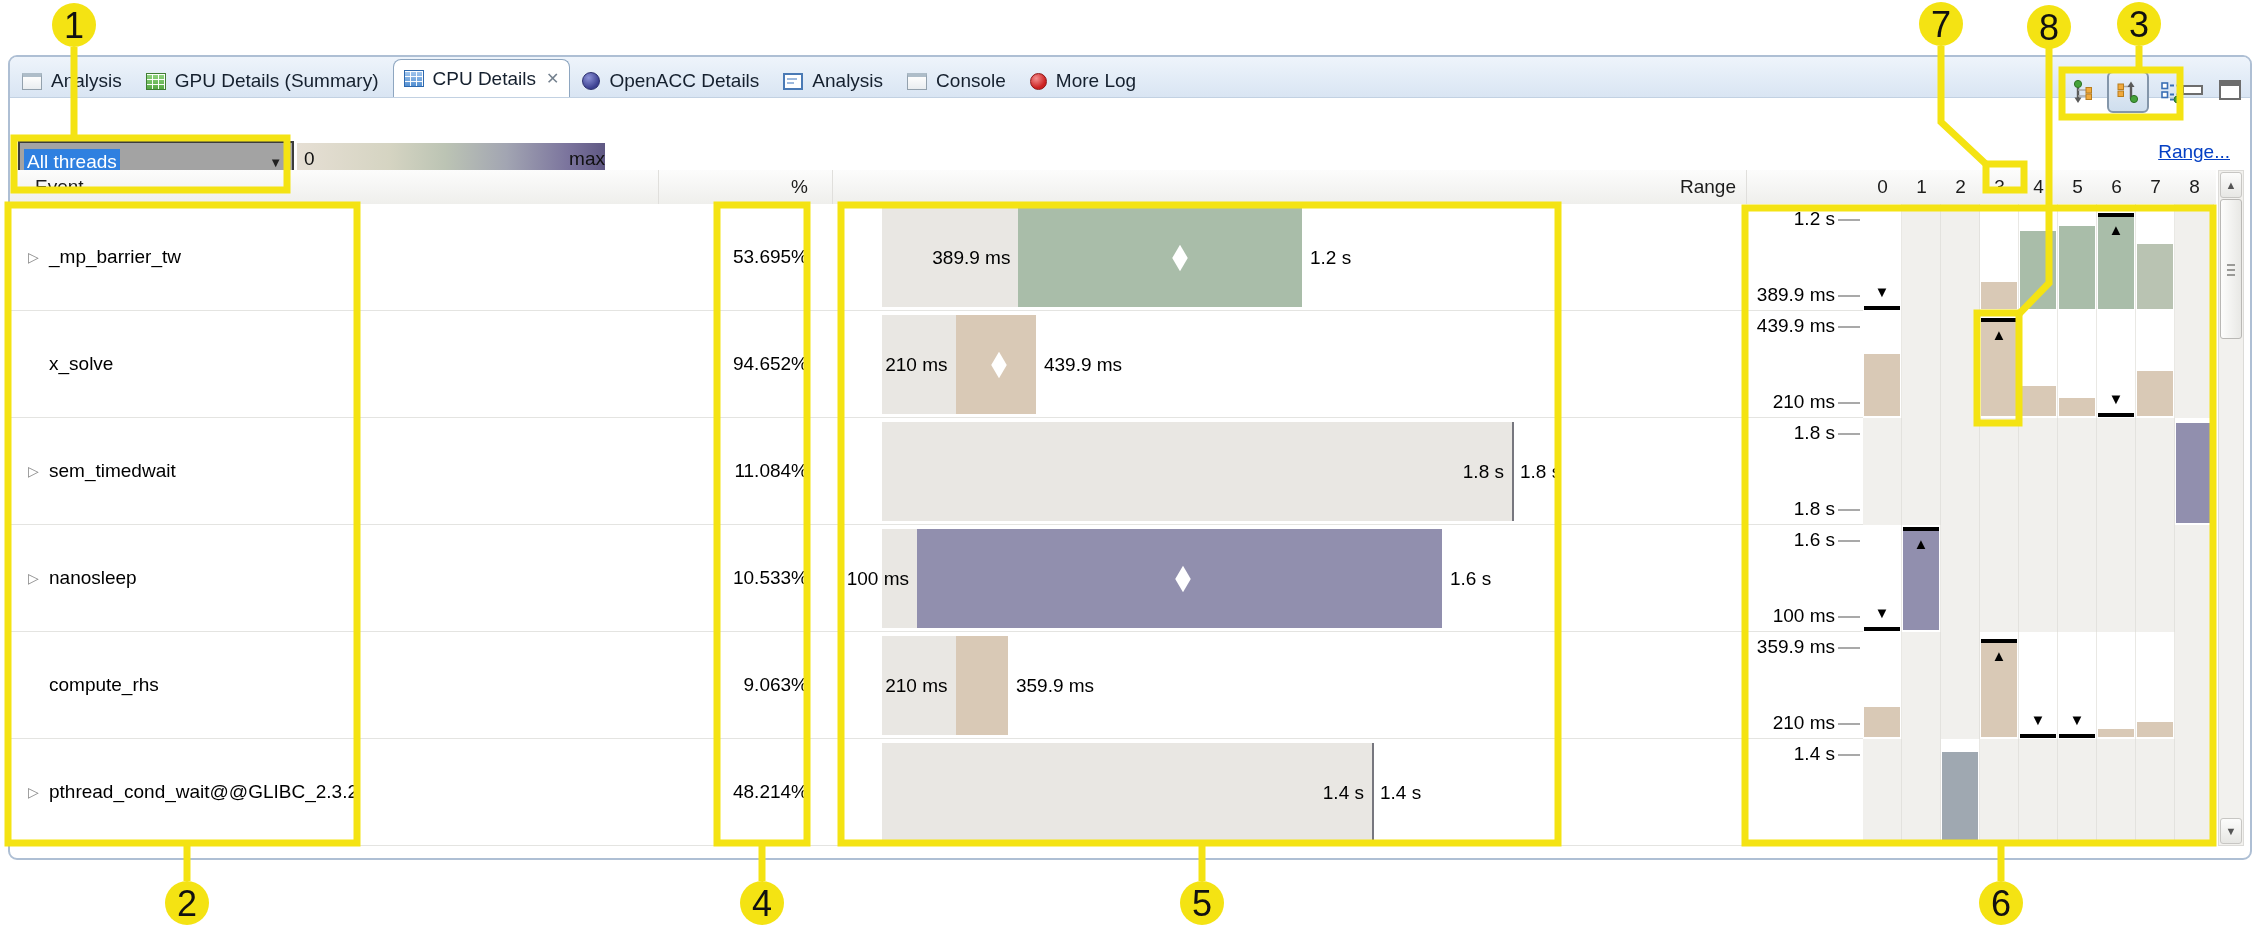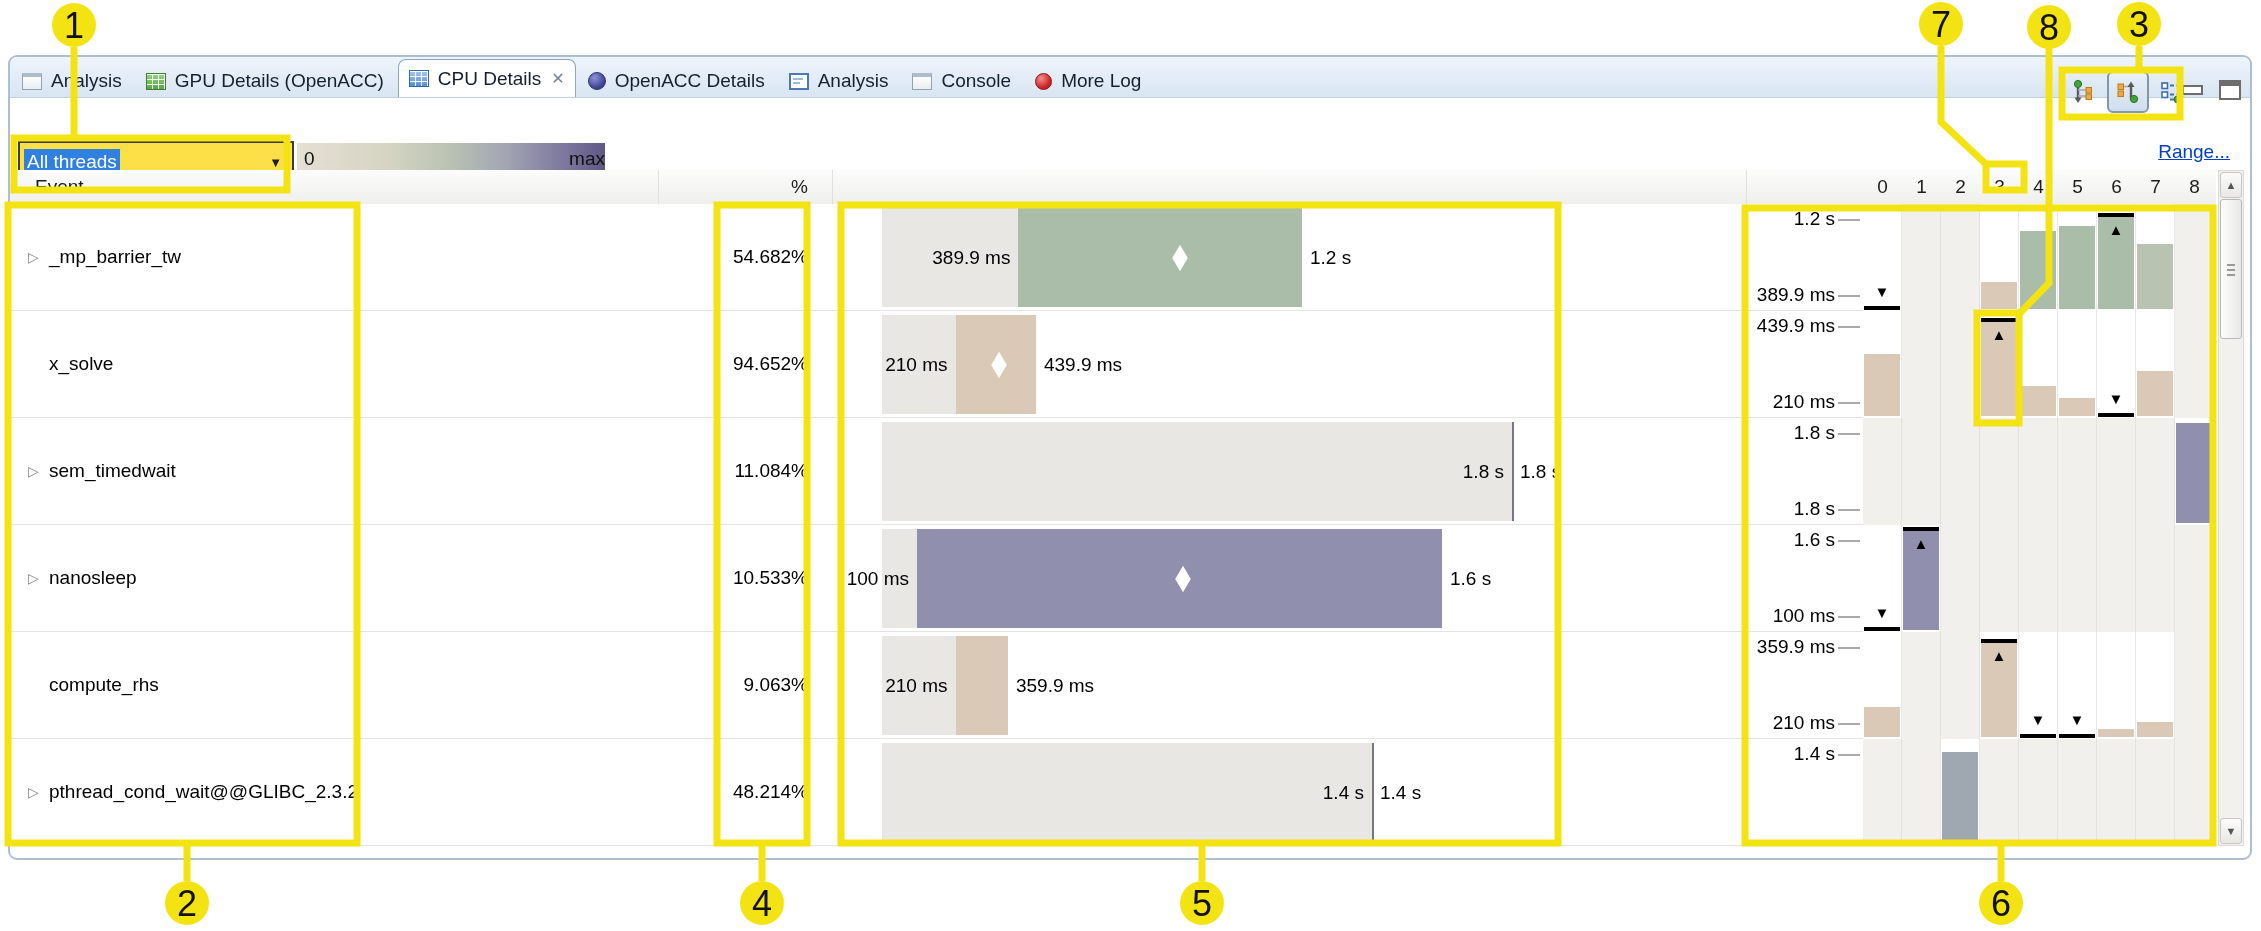--- a/index.html
+++ b/index.html
@@ -36,21 +36,21 @@
   
   .viewbar{position:absolute;right:60px;top:14px;display:flex;gap:3px;align-items:center;}
   .toolbtn{width:38px;height:38px;display:flex;align-items:center;justify-content:center;border-radius:6px;}
   .toolbtn.selected{background:linear-gradient(#e9f0f8,#cfdeee);border:2px solid #8496aa;}
   .winbtns{position:absolute;right:6px;top:22px;display:flex;gap:10px;align-items:center;}
   .win-btn{width:28px;height:22px;display:flex;align-items:center;justify-content:center;}
   .minimize-icon i{width:17px;height:6px;border:2px solid #6d6d6d;background:#fff;display:block;}
   .restore-icon i{width:18px;height:12px;border:2px solid #6d6d6d;border-top:6px solid #6d6d6d;background:#fff;display:block;}
 
   
-  .combo{position:absolute;left:8px;top:84px;width:272px;height:38px;background:#fde047;
+  .combo{position:absolute;left:8px;top:84px;width:272px;height:38px;background:#a3a3a3;
     border:2px solid #3c3c3c;display:flex;align-items:center;font-size:19px;}
   .combo .sel{background:#2f80e0;color:#fff;padding:2px 3px;margin-left:4px;}
   .combo .arrow{margin-left:auto;margin-right:10px;font-size:13px;color:#222;}
   .legendbar{position:absolute;left:287px;top:86px;width:308px;height:31px;
     background:linear-gradient(90deg,#e6dfd4 0%,#d5d4c2 30%,#bcc4b4 48%,#a2a5b2 68%,#7b749d 88%,#5f5883 100%);
     display:flex;align-items:center;font-size:19px;color:#111;}
   .legendbar .l0{margin-left:7px;}
   .legendbar .lmax{margin-left:auto;margin-right:0;}
   .morelink{position:absolute;left:2132px;top:84px;width:88px;text-align:right;
     font-size:19px;color:#0540c4;text-decoration:underline;}
@@ -107,21 +107,21 @@
   <div class="panel">
 
     <div class="tabbar">
       <div style="display:flex;align-items:flex-end;height:100%;">
           <div class="tab">
             <span class="tabicon analysis-icon"></span>
             <span class="tablabel">Analysis</span>
           </div>
           <div class="tab">
             <span class="tabicon gpu-table-icon"></span>
-            <span class="tablabel">GPU Details (OpenACC)</span>
+            <span class="tablabel">GPU Details (Summary)</span>
           </div>
           <div class="tab active">
             <span class="tabicon cpu-table-icon"></span>
             <span class="tablabel">CPU Details</span>
             <span class="tabclose">✕</span>
           </div>
           <div class="tab">
             <span class="tabicon openacc-icon"></span>
             <span class="tablabel">OpenACC Details</span>
           </div>
@@ -189,41 +189,42 @@
     </div>
     <div class="legendbar">
       <span class="l0">0</span>
       <span class="lmax">max</span>
     </div>
     <a class="morelink" href="#">Range...</a>
 
     <div class="thead">
       <div class="h" style="left:25px;">Event</div>
       <div class="h" style="left:642px;width:156px;text-align:right;">%</div>
+      <div class="h" style="left:1430px;width:296px;text-align:right;">Range</div>
       <div>
           <div class="h" style="left: 1853px; width: 39px; text-align: center;">0</div>
           <div class="h" style="left: 1892px; width: 39px; text-align: center;">1</div>
           <div class="h" style="left: 1931px; width: 39px; text-align: center;">2</div>
           <div class="h" style="left: 1970px; width: 39px; text-align: center;">3</div>
           <div class="h" style="left: 2009px; width: 39px; text-align: center;">4</div>
           <div class="h" style="left: 2048px; width: 39px; text-align: center;">5</div>
           <div class="h" style="left: 2087px; width: 39px; text-align: center;">6</div>
           <div class="h" style="left: 2126px; width: 39px; text-align: center;">7</div>
           <div class="h" style="left: 2165px; width: 39px; text-align: center;">8</div>
         </div>
     </div>
     <div class="vline" style="left:648px;"></div>
     <div class="vline" style="left:822px;"></div>
     <div class="vline" style="left:1736px;"></div>
 
     <div class="tbody">
         <div class="row" style="top: 0px;">
           <div class="expander">▷</div>
           <div class="evname">_mp_barrier_tw</div>
-          <div class="pct">54.682%</div>
+          <div class="pct">53.695%</div>
           <div class="rangechart">
             <div class="rc-track" style="left: 56px; width: 136.465px;"></div>
             <div class="rc-bar" style="left: 192.465px; width: 283.535px; background: rgb(169, 189, 169);"></div>
             <div class="rc-minlab" style="left: 0px; width: 184.465px;">389.9 ms</div>
             <div class="rc-maxlab" style="left: 484px;">1.2 s</div>
             <div class="diamond" style="left: 353.5px;"></div>
           </div>
           <div class="histlab" style="top: 4px;">1.2 s<i class="dash"></i></div>
           <div class="histlab" style="bottom: 4px;">389.9 ms<i class="dash"></i></div>
           <div class="hcell" style="left: 1853px;">

